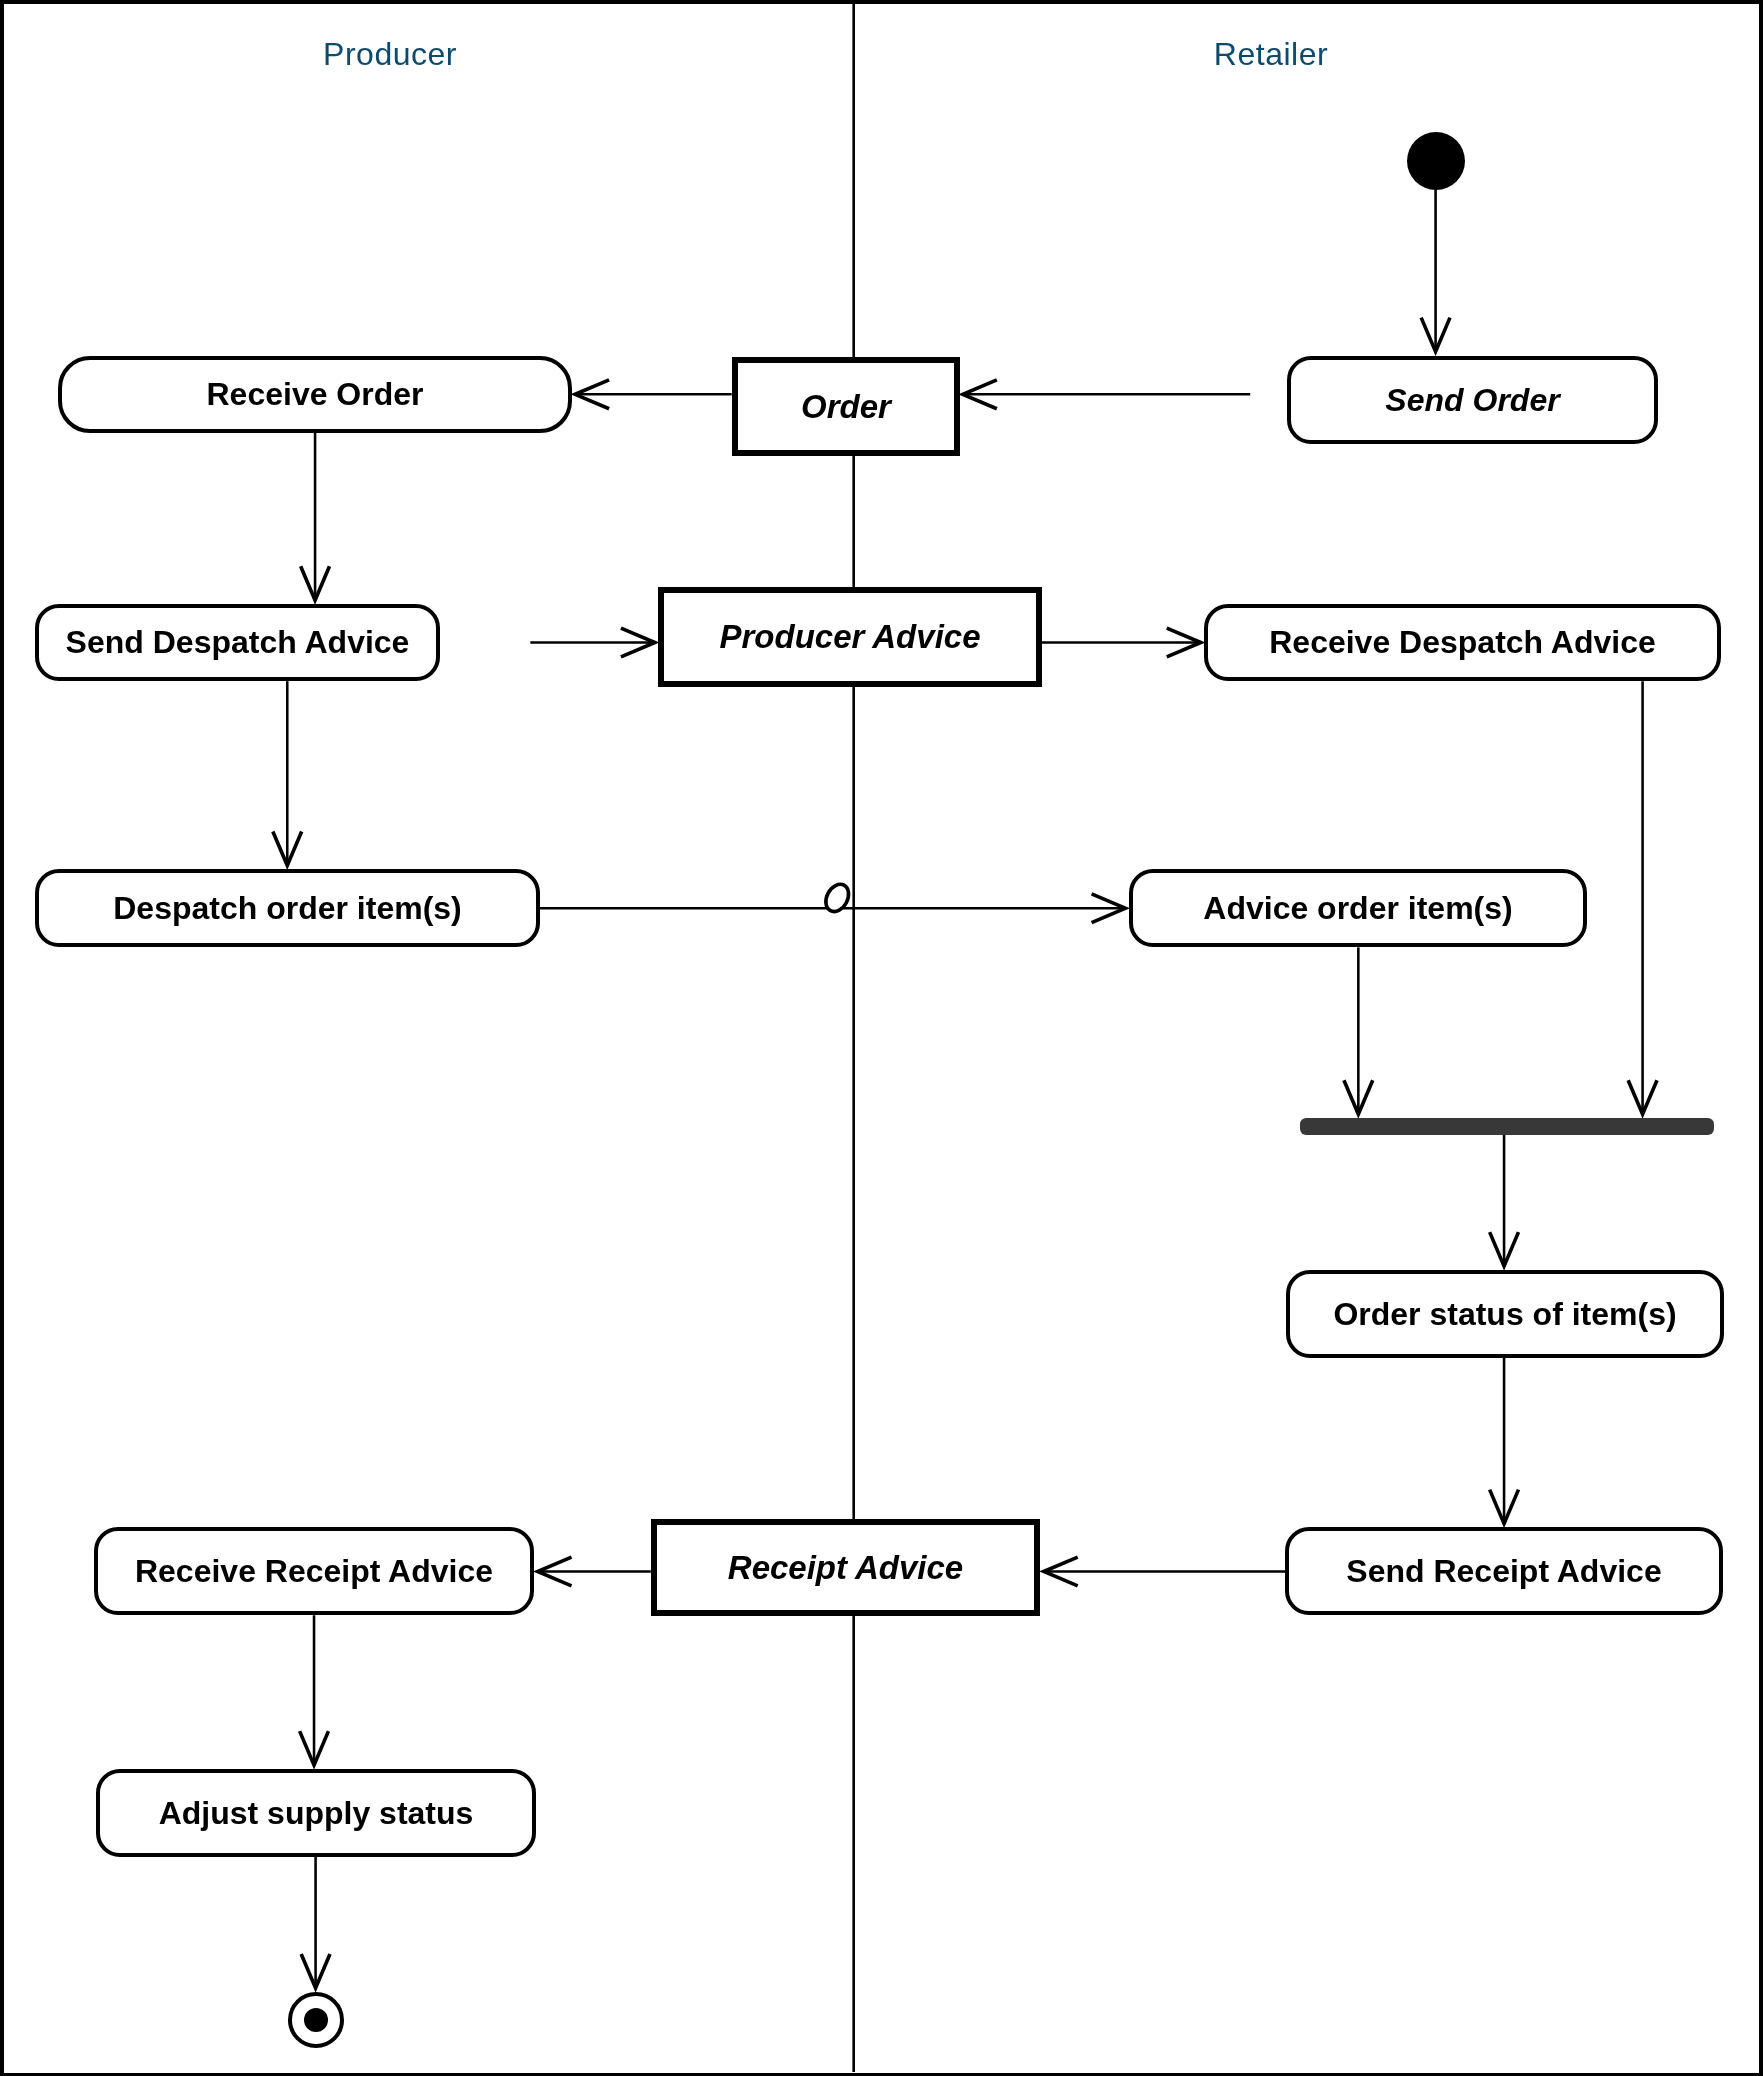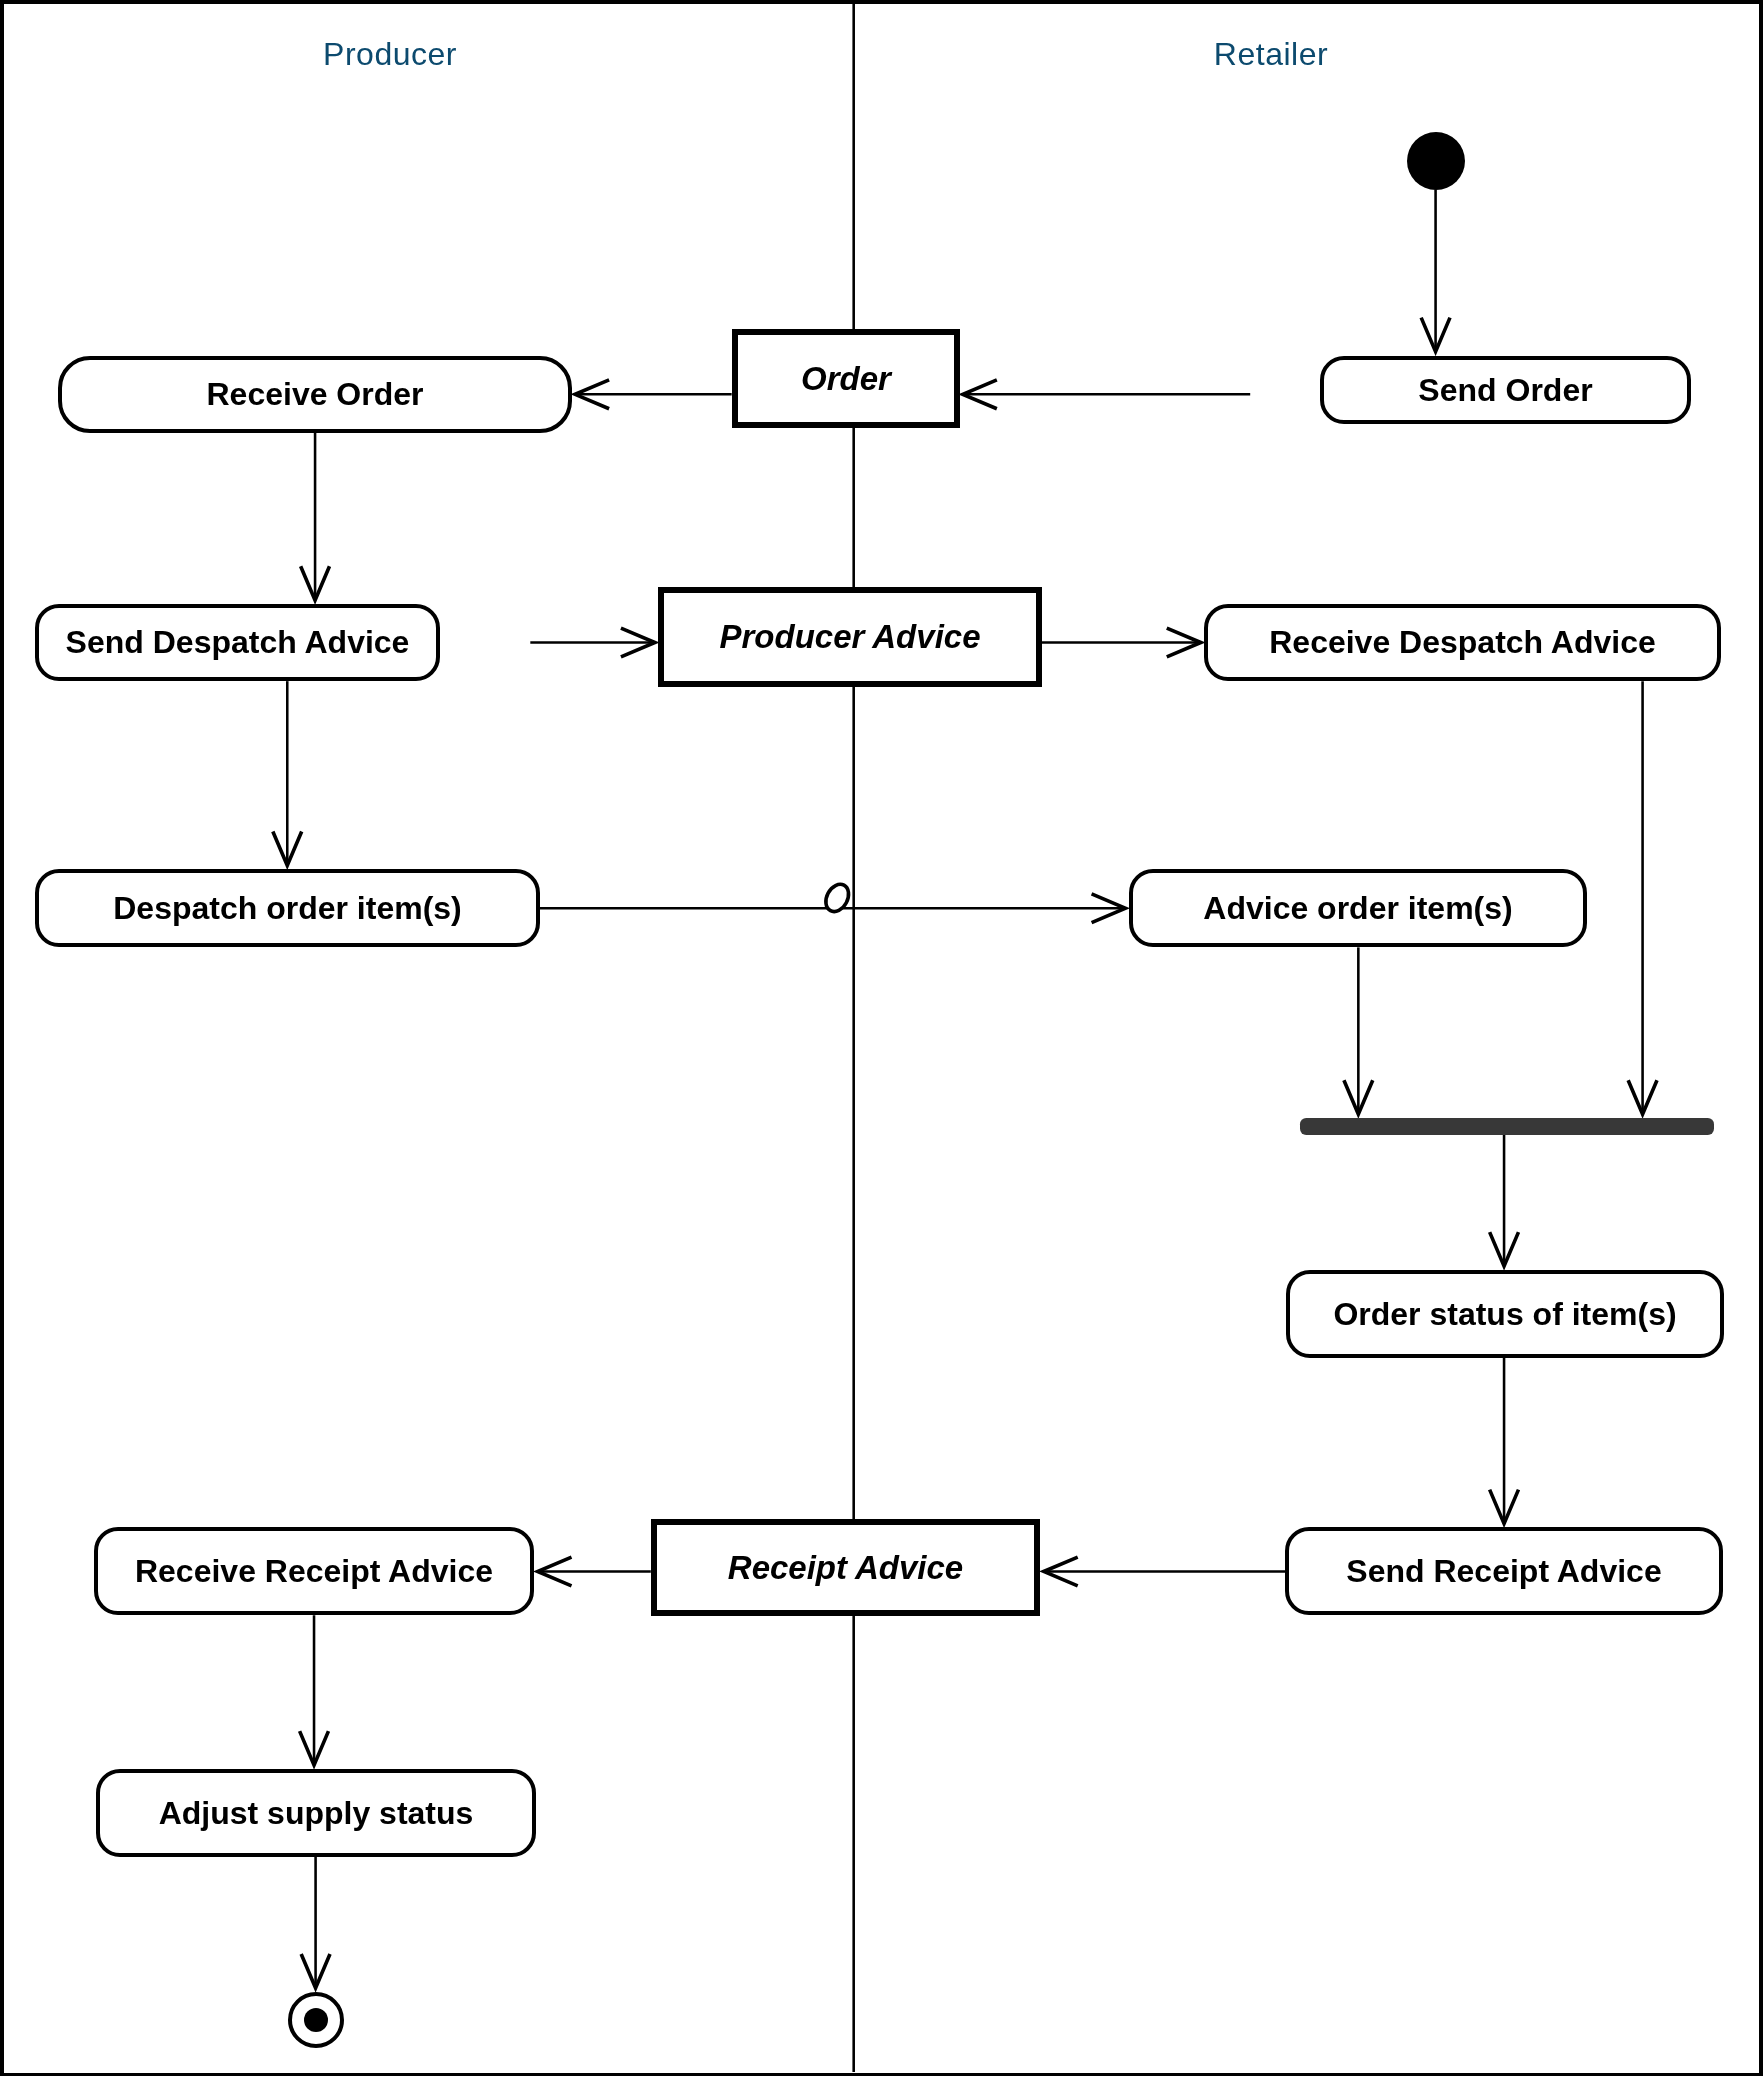--- a/index.html
+++ b/index.html
@@ -90,23 +90,23 @@
     </g>
 
     <ellipse cx="1618" cy="1736" rx="20" ry="28" transform="rotate(28 1618 1736)" fill="#fff" stroke="#000" stroke-width="7"></ellipse>
   </svg>
 
   <div class="lane-label" style="left:180px;top:32px;">Producer</div>
   <div class="lane-label" style="left:1061px;top:32px;">Retailer</div>
 
   <div class="initial-node" style="left:1403px;top:128px;"></div>
 
-  <div class="activity" style="left:1316px;top:352px;width:371px;height:68px;">Send Order</div>
+  <div class="activity" style="left:1283px;top:352px;width:371px;height:88px;font-style:italic;">Send Order</div>
 
-  <div class="message" style="left:728px;top:325px;width:228px;height:99px;">Order</div>
+  <div class="message" style="left:728px;top:353px;width:228px;height:99px;">Order</div>
 
   <div class="activity" style="left:54px;top:352px;width:514px;height:77px;border-radius:32px;">Receive Order</div>
 
   <div class="activity" style="left:31px;top:600px;width:405px;height:77px;">Send Despatch Advice</div>
 
   <div class="message" style="left:654px;top:583px;width:384px;height:100px;">Producer Advice</div>
 
   <div class="activity" style="left:31px;top:865px;width:505px;height:78px;">Despatch order item(s)</div>
 
   <div class="activity" style="left:1200px;top:600px;width:517px;height:77px;">Receive Despatch Advice</div>

